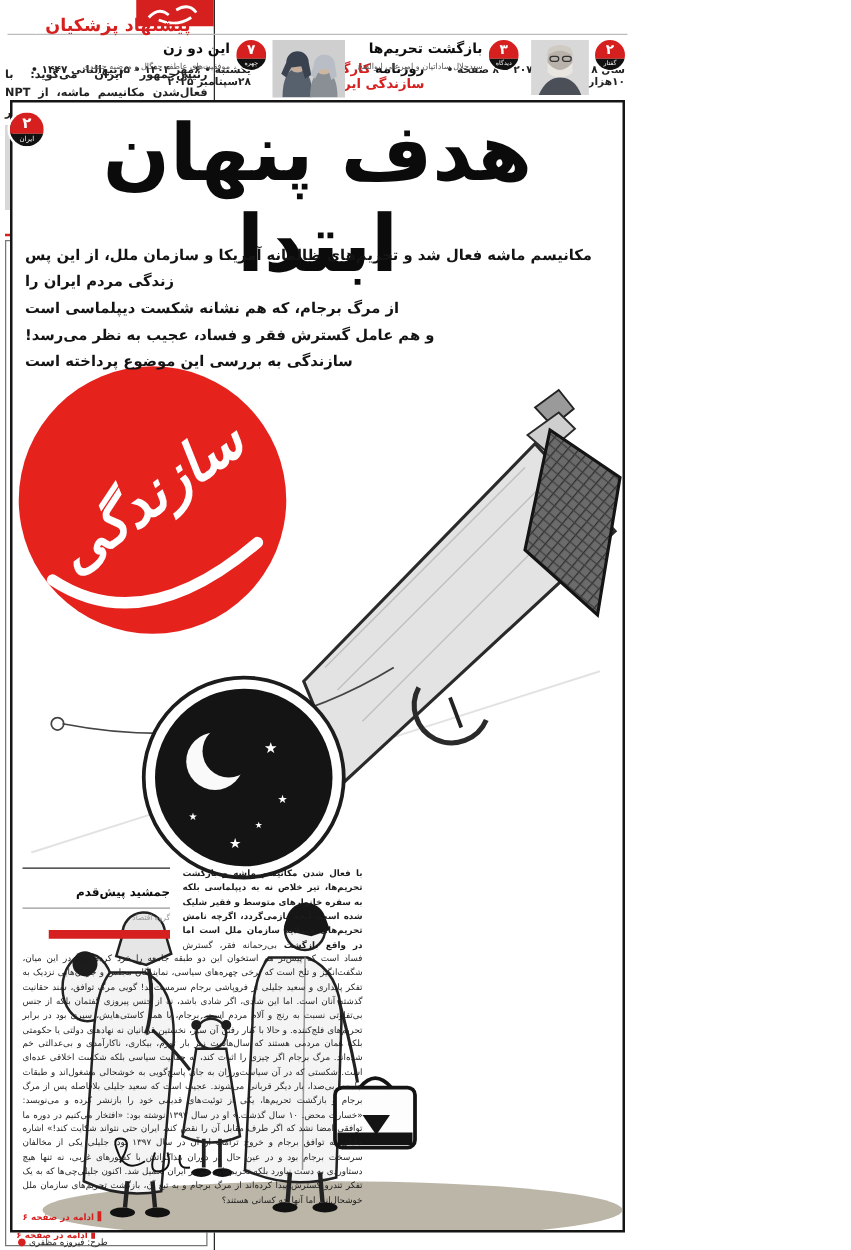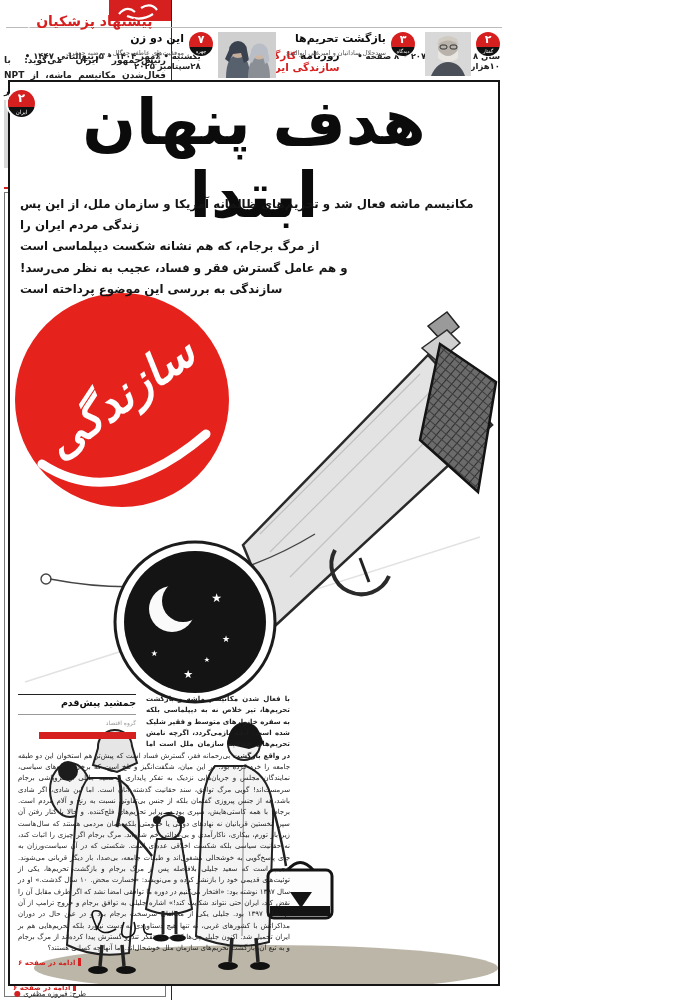--- a/index.html
+++ b/index.html
@@ -54,21 +54,21 @@
   .continue{font-size:7px;font-weight:bold;color:#d61f1f;}
   .continue::before{content:"";display:inline-block;width:3px;height:8px;background:#d61f1f;margin-left:3px;vertical-align:-1px;}
   .note-continue{position:absolute;bottom:3px;left:6px;background:#fff;padding:1px 2px;}
 
   
   .main-box{position:absolute;top:80px;right:181px;width:492px;height:906px;border:2px solid #151515;background:#fff;}
   .illustration{position:absolute;top:0;left:0;width:100%;height:100%;}
   .mb-headline{position:absolute;top:4px;right:0;left:0;text-align:center;font-size:63px;font-weight:bold;color:#0b0b0b;letter-spacing:-2px;z-index:2;}
   .mb-dek{position:absolute;top:112px;right:10px;left:10px;text-align:left;font-size:11.8px;font-weight:bold;line-height:1.8;color:#141414;z-index:2;}
   .article{position:absolute;top:612px;right:208px;width:272px;z-index:2;font-size:7px;line-height:1.62;text-align:justify;color:#1c1c1c;}
-  .author-block{float:left;width:118px;margin:0 10px 4px 0;border-top:1.2px solid #222;padding-top:0;}
+  .author-block{float:left;width:118px;margin:0 10px 4px 0;border-top:1.2px solid #222;padding-top:12px;}
   .author-name{font-size:9.5px;font-weight:bold;color:#0d0d0d;border-bottom:1px solid #999;padding-bottom:4px;}
   .author-group{font-size:6px;color:#999;margin-top:3px;}
   .author-redbar{width:82%;height:7px;background:#d61f1f;margin-top:4px;}
   .article .lead{font-weight:bold;}
   .article-continue{margin-top:3px;text-align:left;}
   .credit{position:absolute;top:989px;left:14px;font-size:7px;font-weight:normal;color:#222;direction:rtl;}
   .credit .dot{color:#d61f1f;font-size:8px;}
 </style>
 </head>
 <body>

